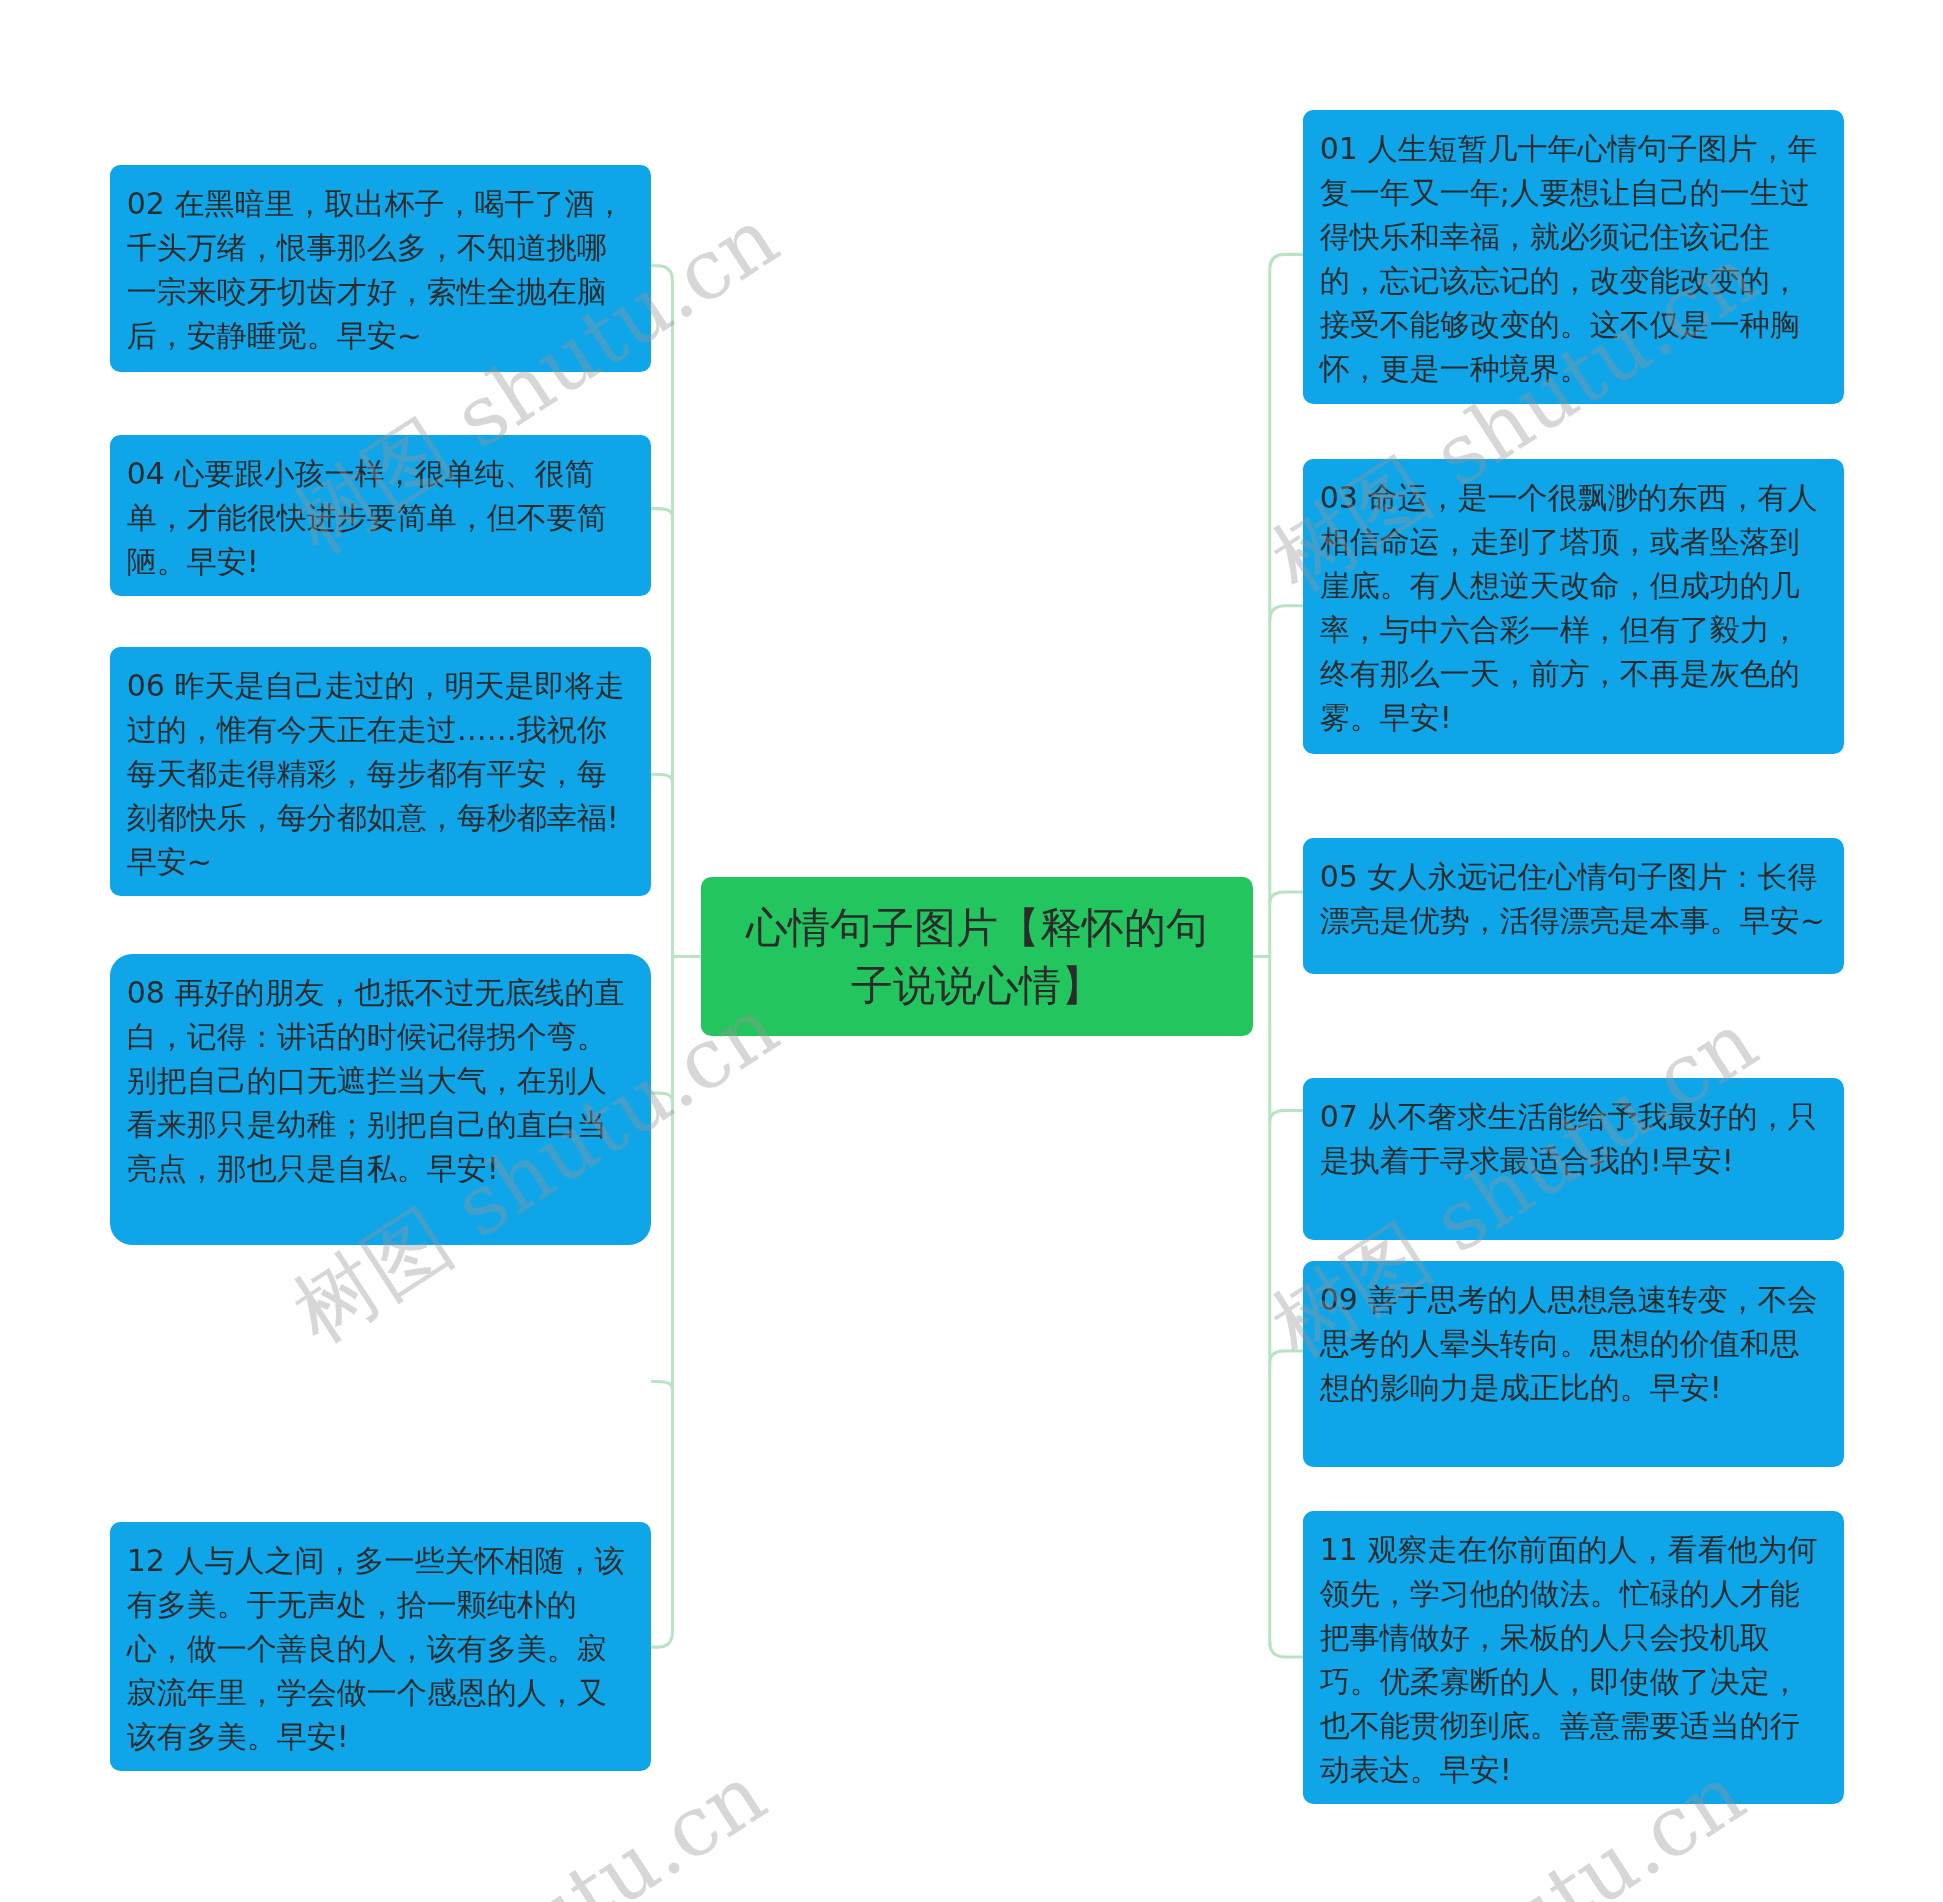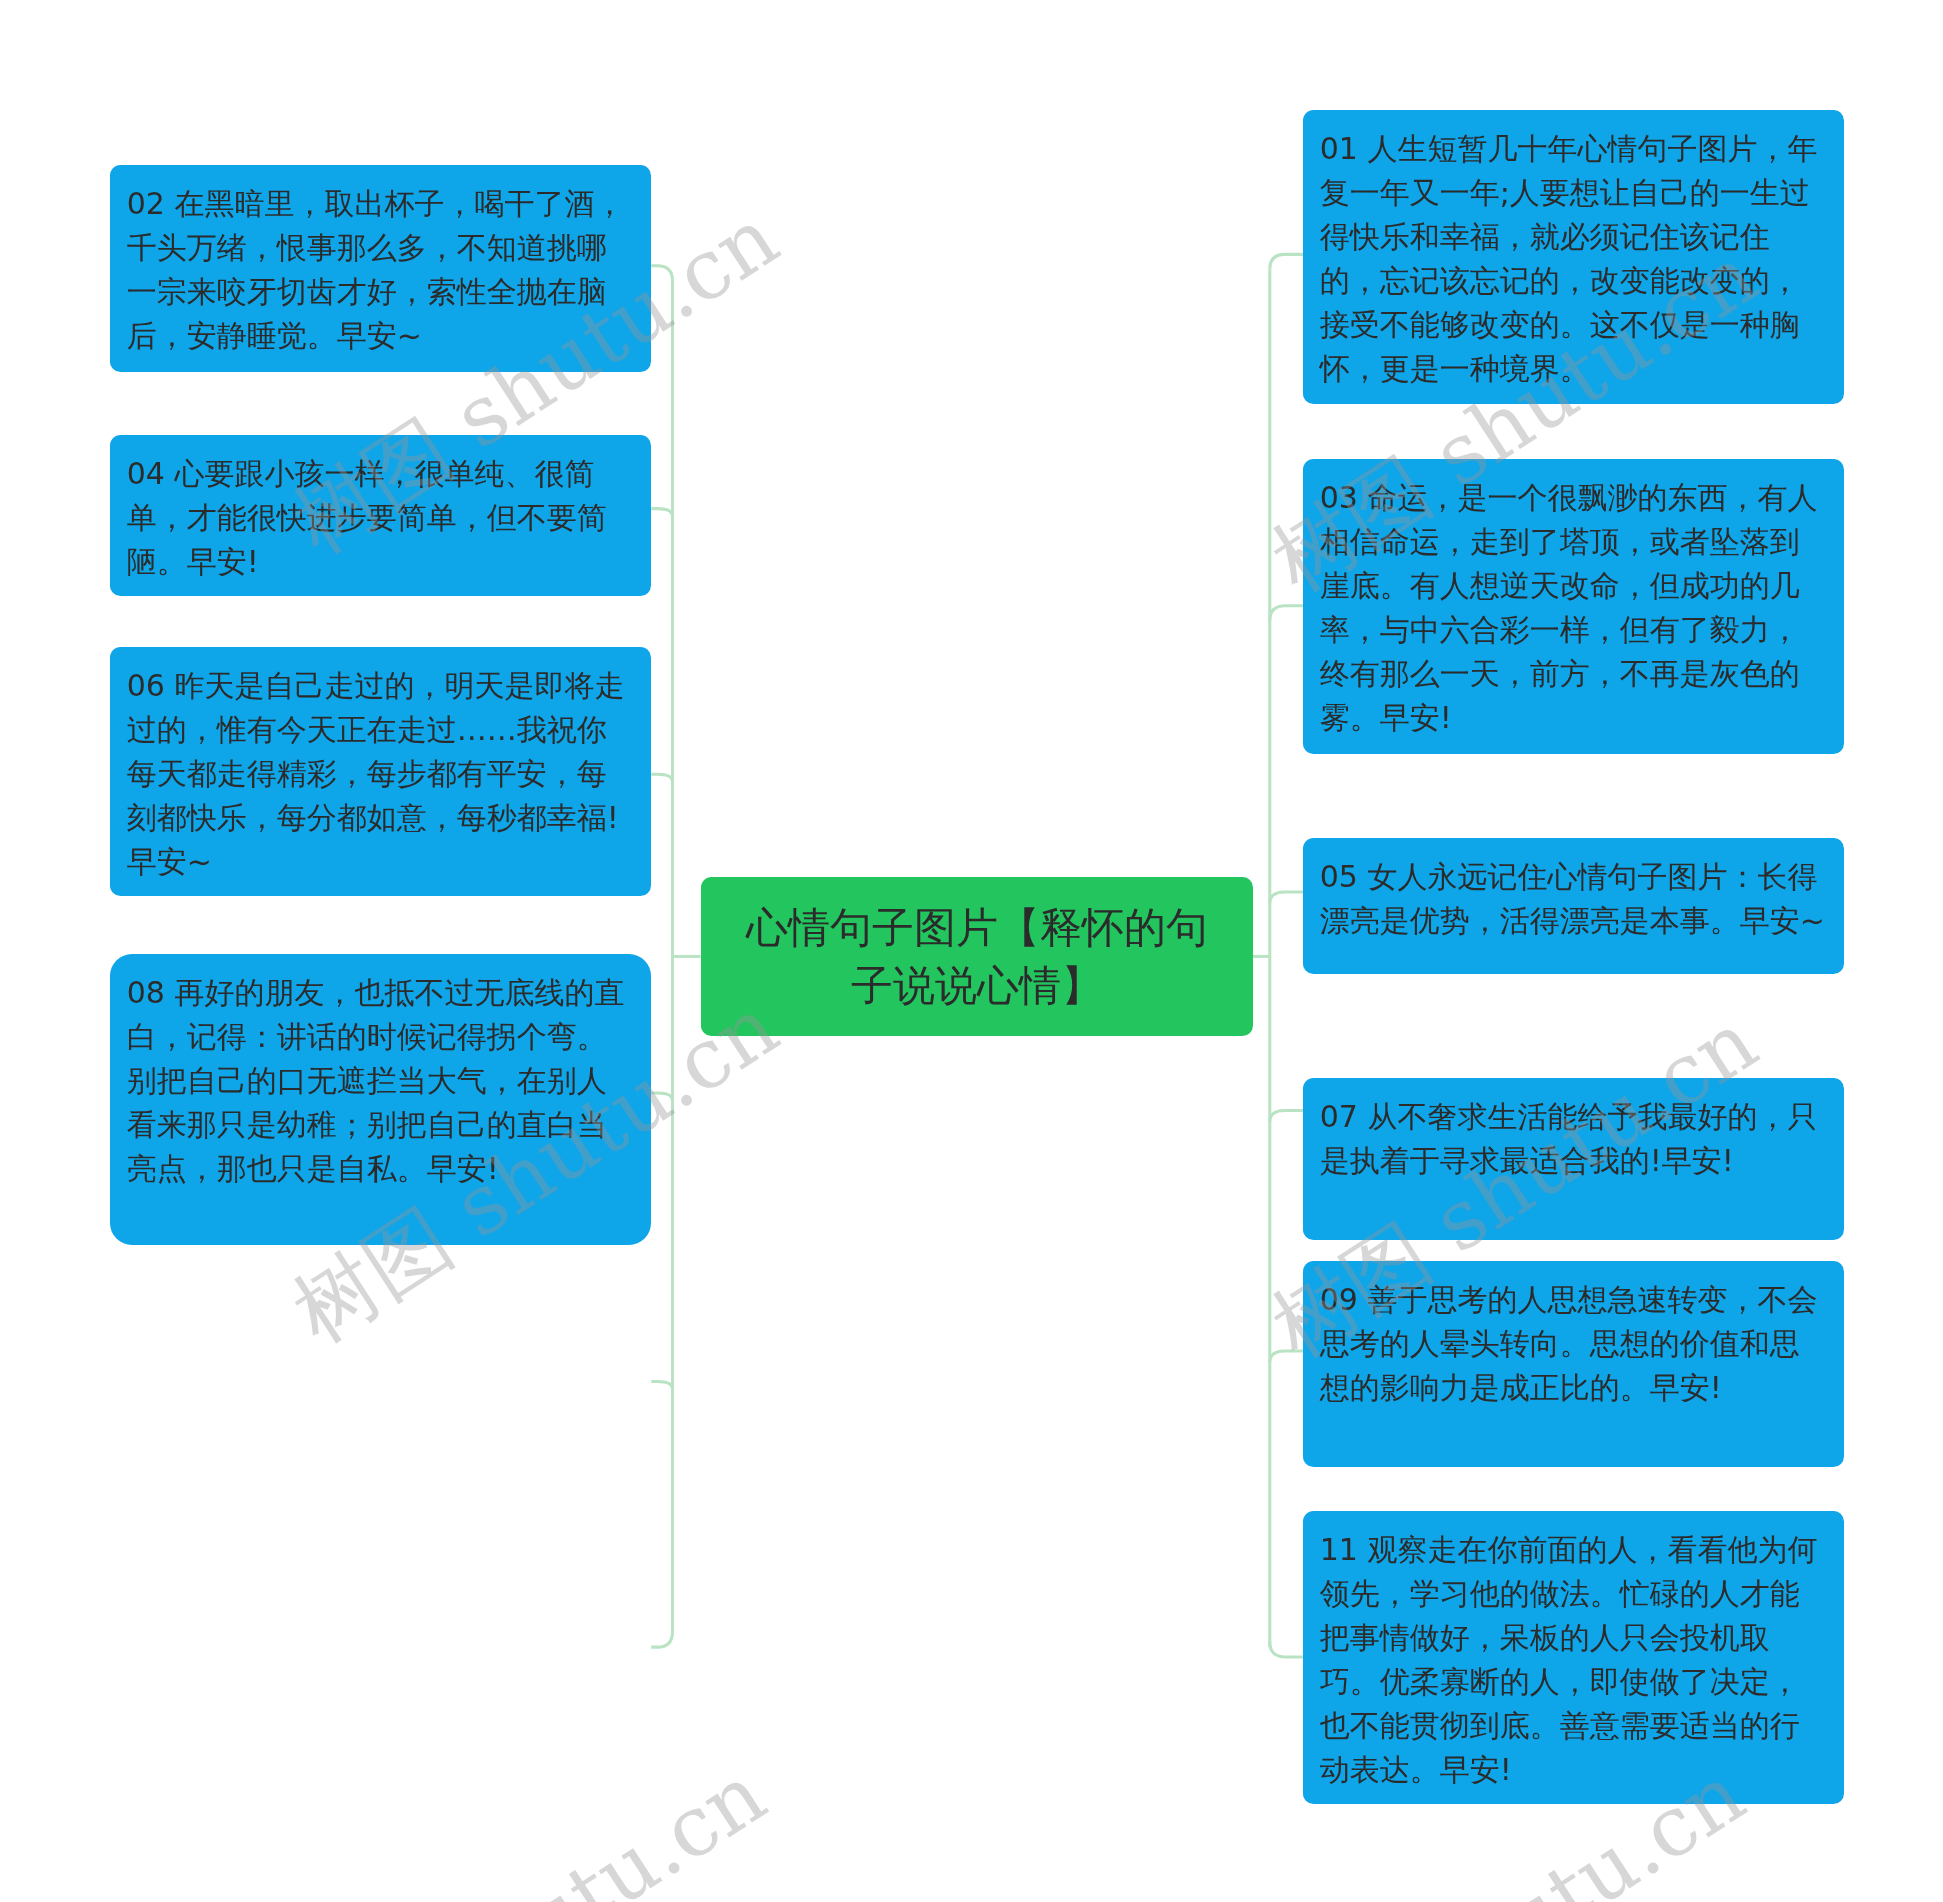--- a/index.html
+++ b/index.html
@@ -58,20 +58,23 @@
   </div>
   <div class="node" style="left:110px; top:427px; width:541px; height:161px;margin-top:8px;">
     <span class="txt"> 04 心要跟小孩一样，很单纯、很简单，才能很快进步要简单，但不要简陋。早安!</span>
   </div>
   <div class="node" style="left:110px; top:647px; width:541px; height:249px;">
     <span class="txt"> 06 昨天是自己走过的，明天是即将走过的，惟有今天正在走过……我祝你每天都走得精彩，每步都有平安，每刻都快乐，每分都如意，每秒都幸福!早安~</span>
   </div>
   <div class="node" style="left:110px; top:954px; width:541px; height:291px;border-radius:22px;">
     <span class="txt"> 08 再好的朋友，也抵不过无底线的直白，记得：讲话的时候记得拐个弯。别把自己的口无遮拦当大气，在别人看来那只是幼稚；别把自己的直白当亮点，那也只是自私。早安!</span>
   </div>
+  <div class="node" style="left:110px; top:1522px; width:541px; height:249px;">
+    <span class="txt"> 12 人与人之间，多一些关怀相随，该有多美。于无声处，拾一颗纯朴的心，做一个善良的人，该有多美。寂寂流年里，学会做一个感恩的人，又该有多美。早安!</span>
+  </div>
 
   <div class="node" style="left:1303px; top:110px; width:541px; height:294px;">
     <span class="txt"> 01 人生短暂几十年心情句子图片，年复一年又一年;人要想让自己的一生过得快乐和幸福，就必须记住该记住的，忘记该忘记的，改变能改变的，接受不能够改变的。这不仅是一种胸怀，更是一种境界。</span>
   </div>
   <div class="node" style="left:1303px; top:459px; width:541px; height:295px;">
     <span class="txt"> 03 命运，是一个很飘渺的东西，有人相信命运，走到了塔顶，或者坠落到崖底。有人想逆天改命，但成功的几率，与中六合彩一样，但有了毅力，终有那么一天，前方，不再是灰色的雾。早安!</span>
   </div>
   <div class="node" style="left:1303px; top:838px; width:541px; height:136px;">
     <span class="txt"> 05 女人永远记住心情句子图片：长得漂亮是优势，活得漂亮是本事。早安~</span>
   </div>

